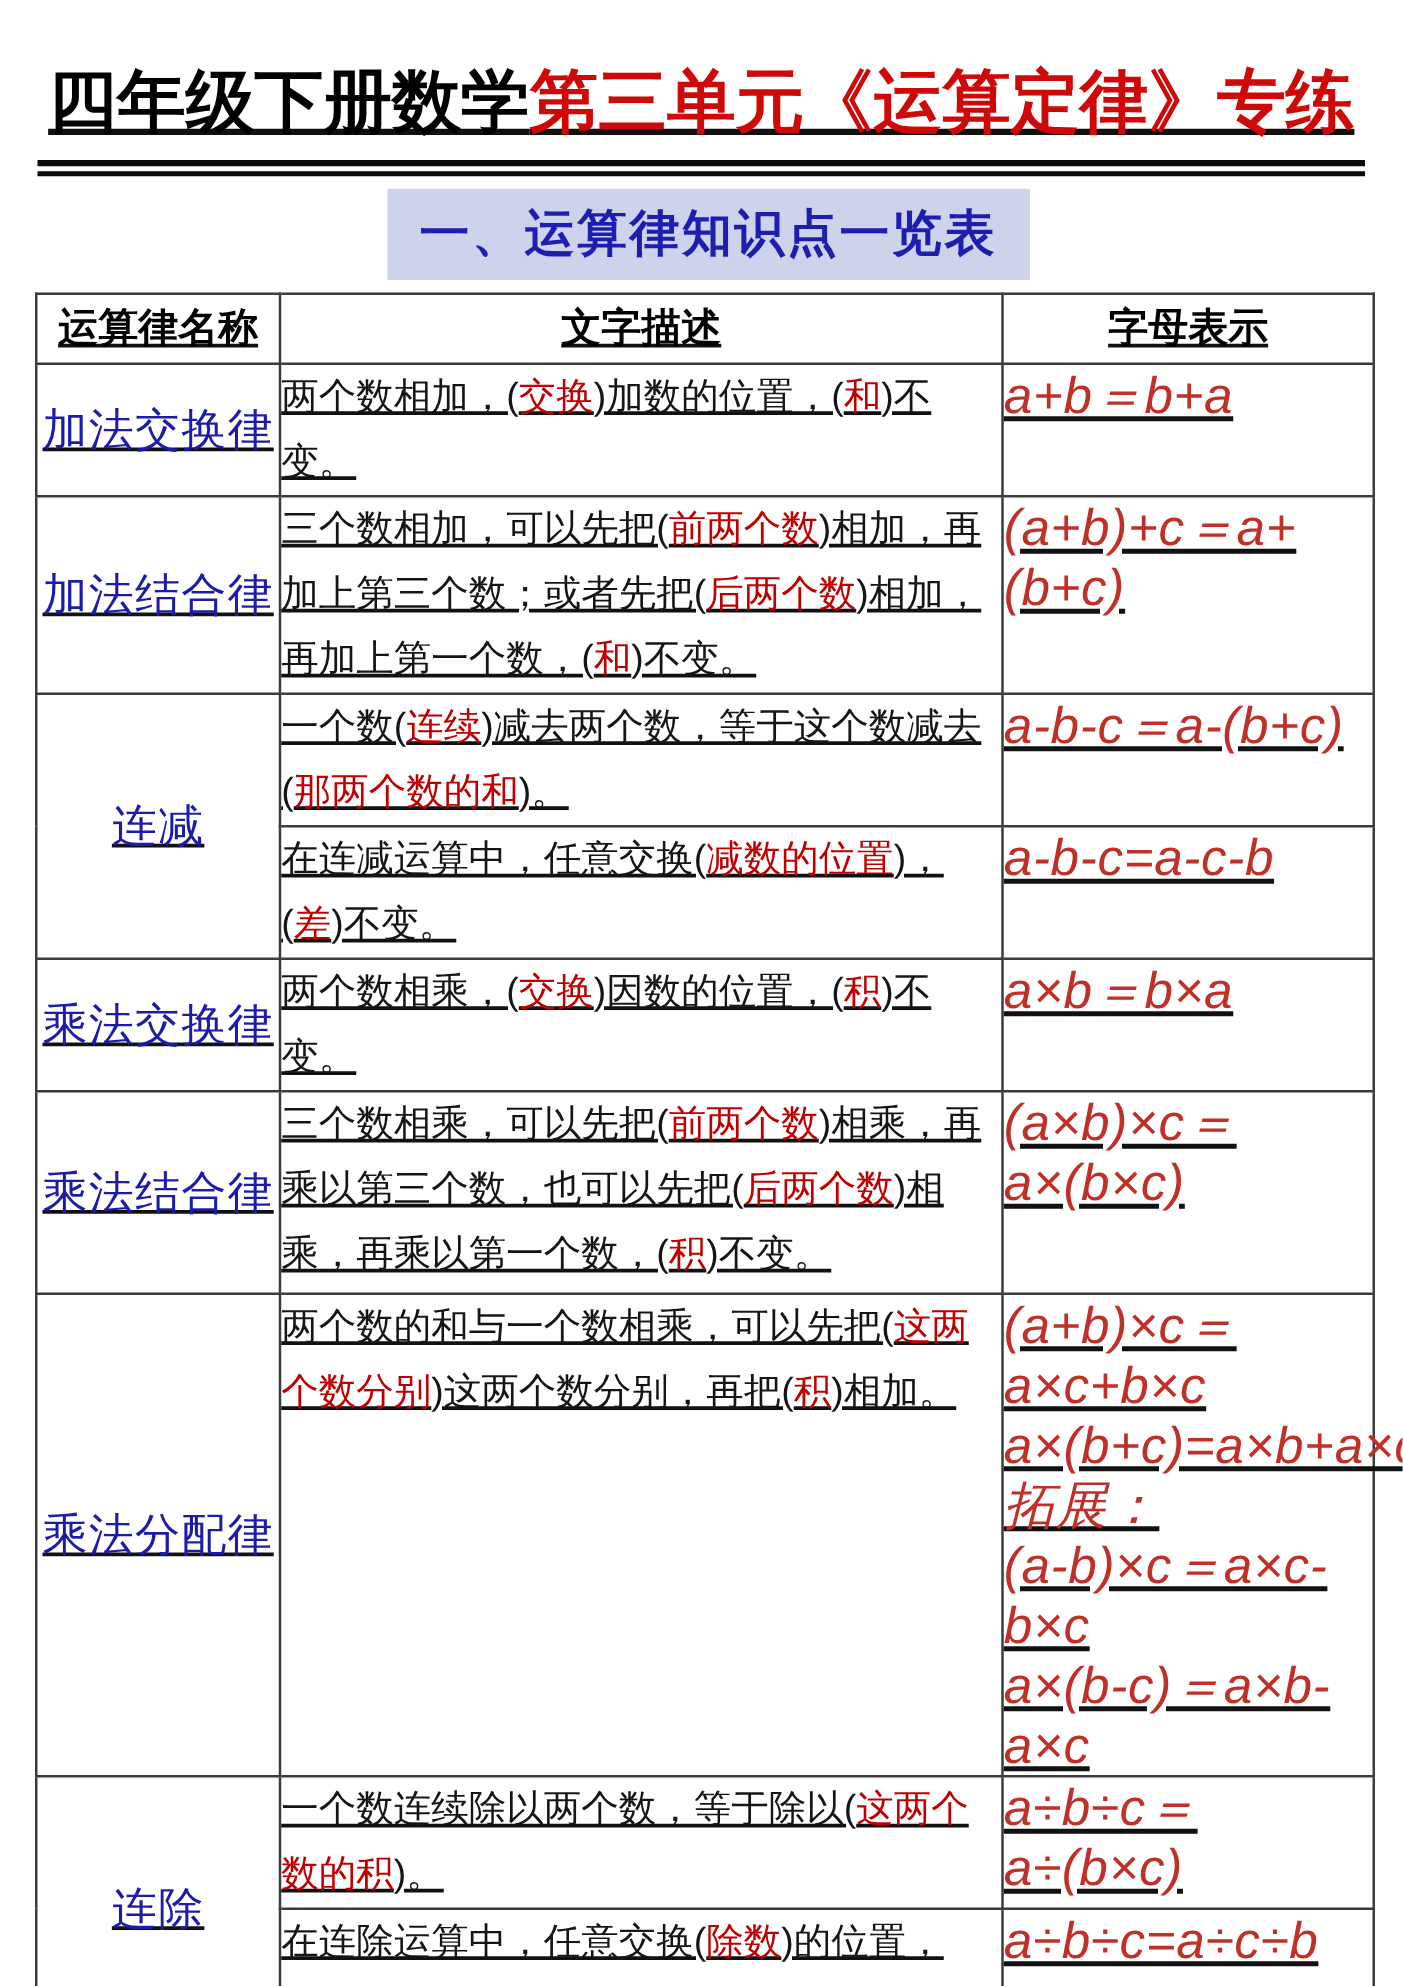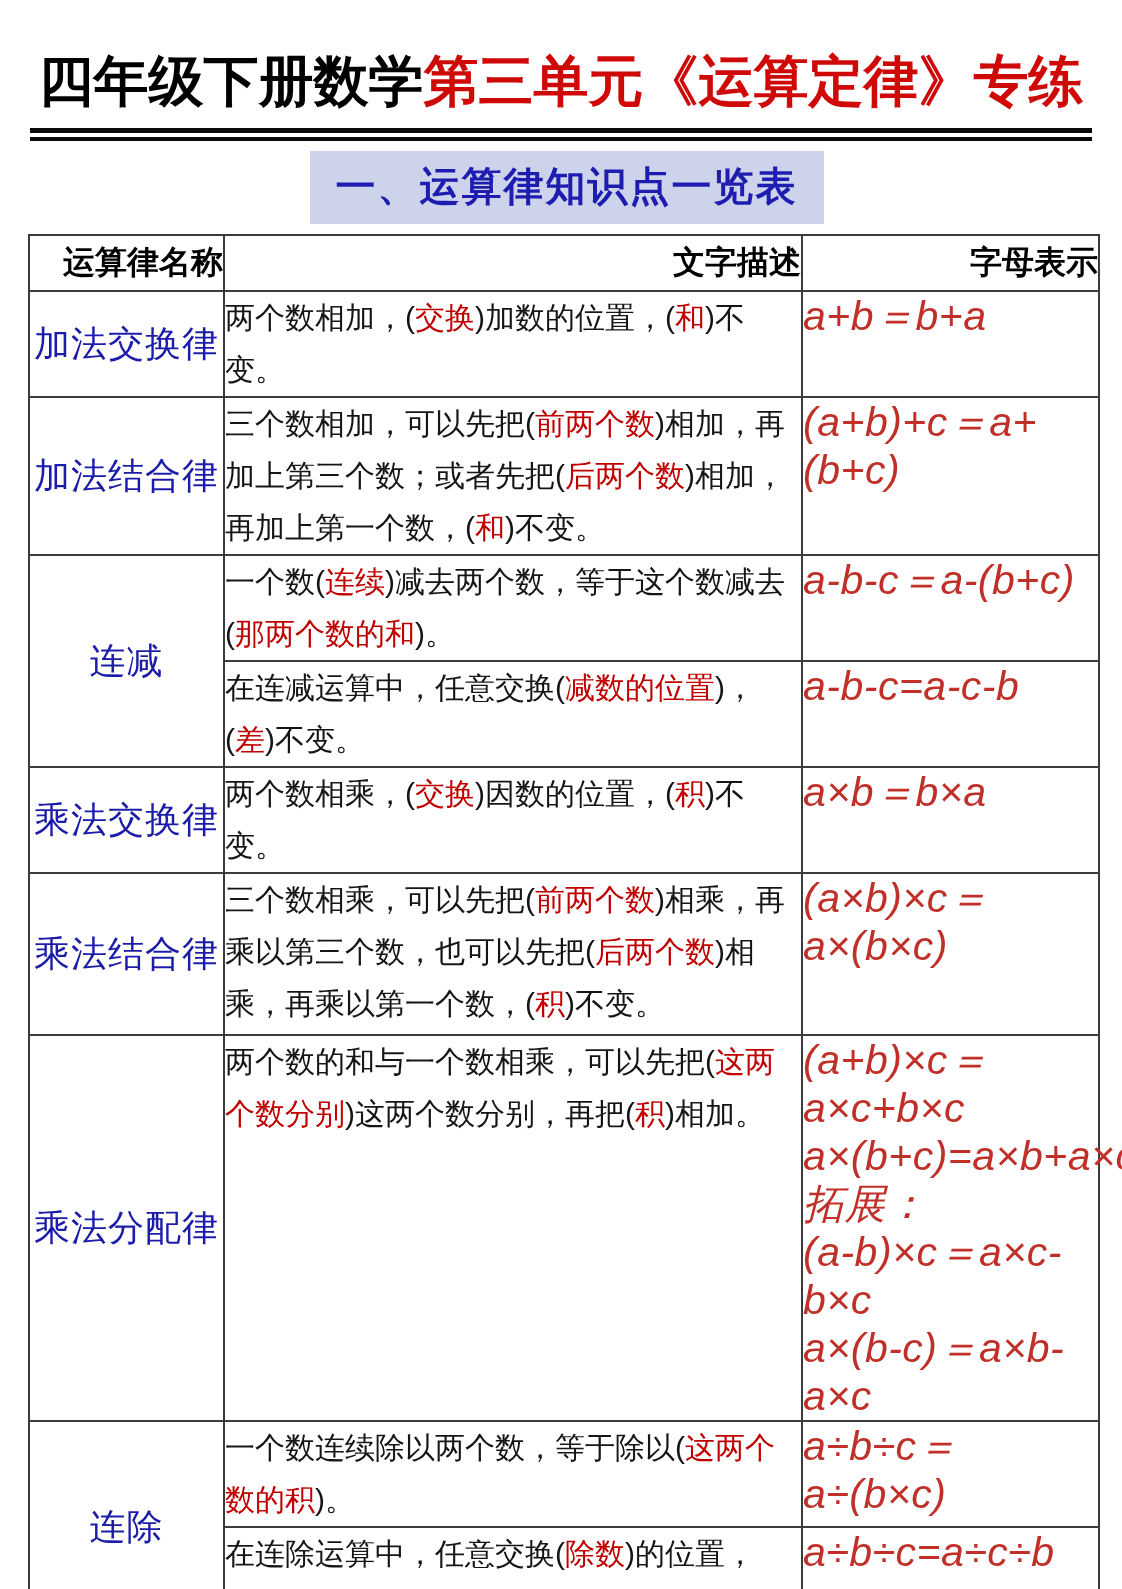--- a/index.html
+++ b/index.html
@@ -14,21 +14,21 @@
   }
   *{box-sizing:border-box;}
   html,body{margin:0;padding:0;}
   body{
     width:1122px;height:1589px;
     background:#ffffff;
     font-family:"Liberation Sans","DejaVu Sans",sans-serif;
     color:#111;
     overflow:hidden;
   }
-  .page{width:1122px;height:1233px;position:relative;}
+  .page{width:1122px;height:1233px;position:relative;text-decoration:underline;}
   .title{
     padding-top:48px;
     text-align:center;
     font-size:55px;
     font-weight:bold;
     white-space:nowrap;
     letter-spacing:0;
     line-height:1.2;
   }
   .title .t-black{color:#000;}
@@ -62,21 +62,21 @@
   table.laws th,
   table.laws td{
     border:2px solid var(--border-dark);
     padding:0;
     background:#fff;
   }
   table.laws tr.last-row td{border-bottom:4px solid var(--border-soft);}
   th.hdr{
     font-size:32px;
     font-weight:bold;
-    text-align:right;
+    text-align:center;
     color:#000;
     height:56px;
     vertical-align:middle;
     border-radius:19px;
   }
   td.name{
     text-align:center;
     vertical-align:middle;
     color:var(--name-blue);
     font-size:36px;

